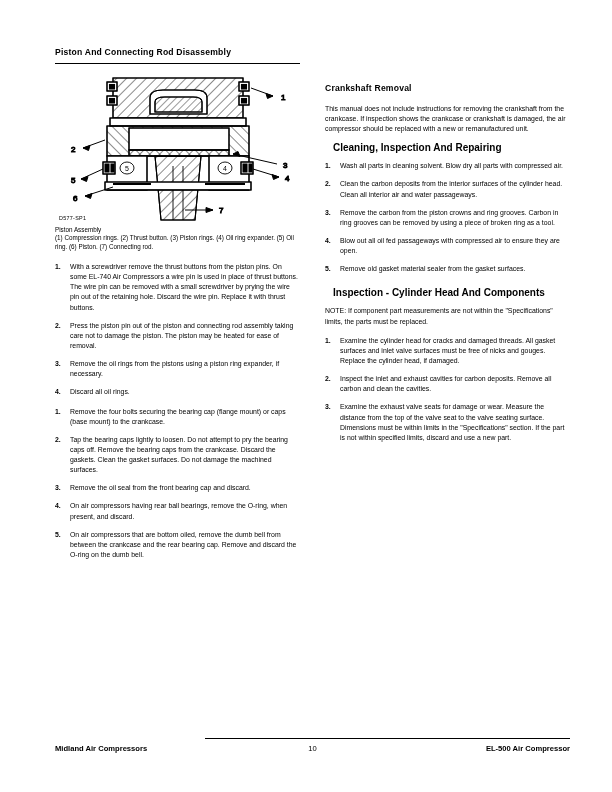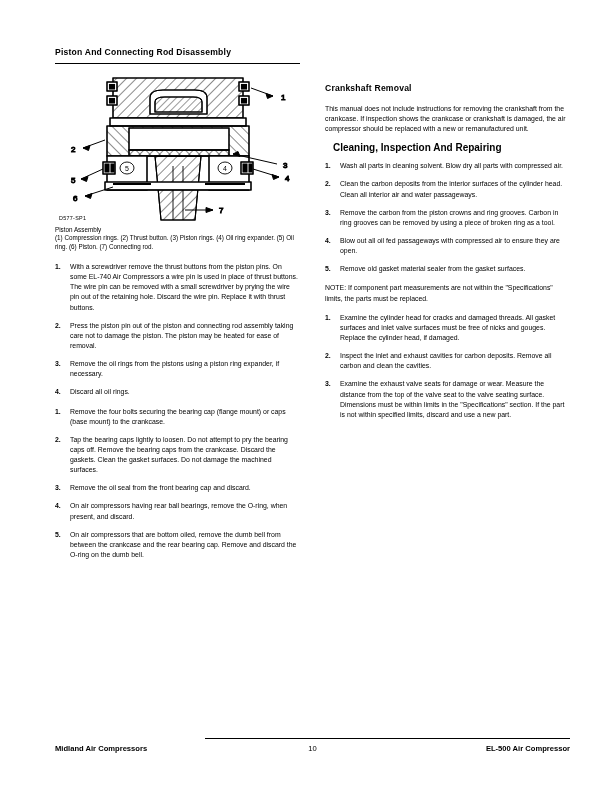--- a/index.html
+++ b/index.html
@@ -306,20 +306,21 @@
     <div class="sub-head first">Cleaning, Inspection And Repairing</div>
 
     <ol class="steps">
       <li><span class="num">1.</span><span>Wash all parts in cleaning solvent. Blow dry all parts with compressed air.</span></li>
       <li><span class="num">2.</span><span>Clean the carbon deposits from the interior surfaces of the cylinder head. Clean all interior air and water passageways.</span></li>
       <li><span class="num">3.</span><span>Remove the carbon from the piston crowns and ring grooves. Carbon in ring grooves can be removed by using a piece of broken ring as a tool.</span></li>
       <li><span class="num">4.</span><span>Blow out all oil fed passageways with compressed air to ensure they are open.</span></li>
       <li><span class="num">5.</span><span>Remove old gasket material sealer from the gasket surfaces.</span></li>
     </ol>
 
+    <div class="sub-head">Inspection - Cylinder Head And Components</div>
 
     <div class="note">NOTE: If component part measurements are not within the "Specifications" limits, the parts must be replaced.</div>
 
     <ol class="steps">
       <li><span class="num">1.</span><span>Examine the cylinder head for cracks and damaged threads. All gasket surfaces and inlet valve surfaces must be free of nicks and gouges. Replace the cylinder head, if damaged.</span></li>
       <li><span class="num">2.</span><span>Inspect the inlet and exhaust cavities for carbon deposits. Remove all carbon and clean the cavities.</span></li>
       <li><span class="num">3.</span><span>Examine the exhaust valve seats for damage or wear. Measure the distance from the top of the valve seat to the valve seating surface. Dimensions must be within limits in the "Specifications" section. If the part is not within specified limits, discard and use a new part.</span></li>
     </ol>
   </div>
 

